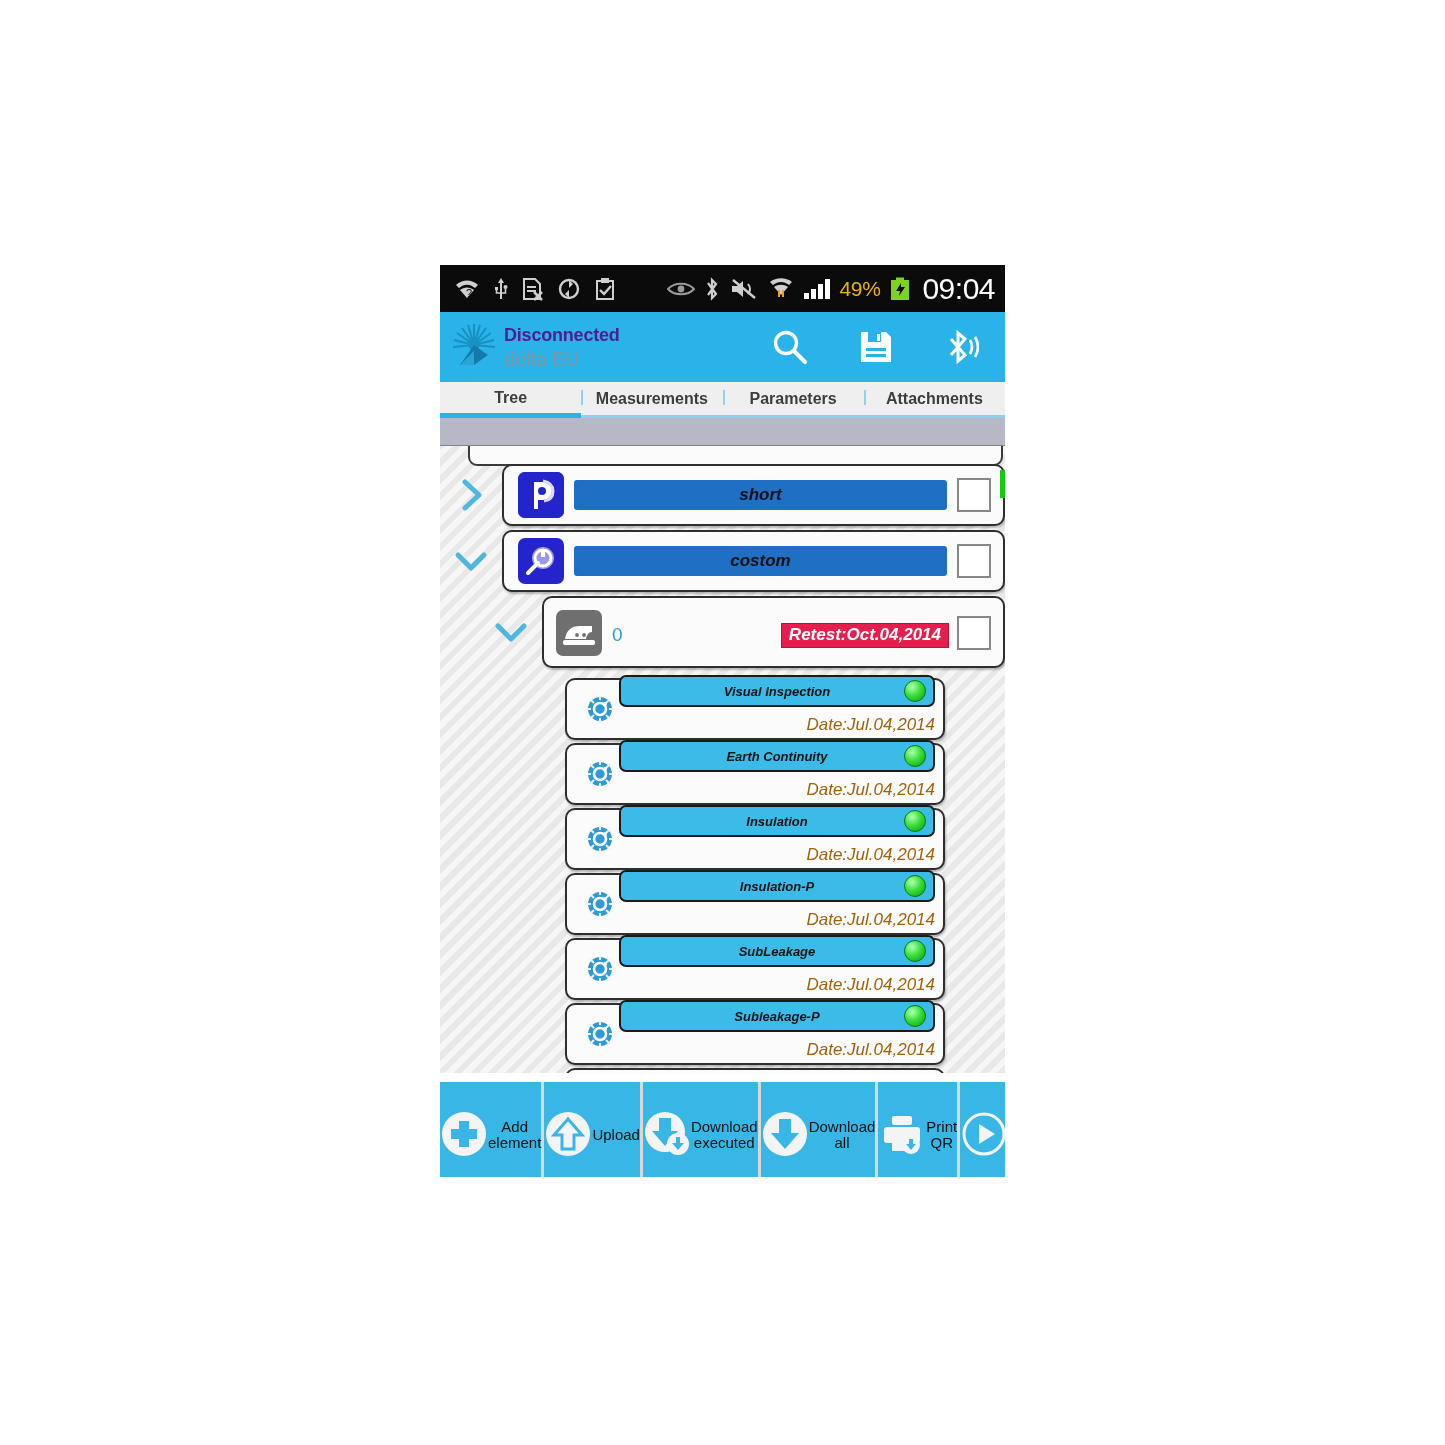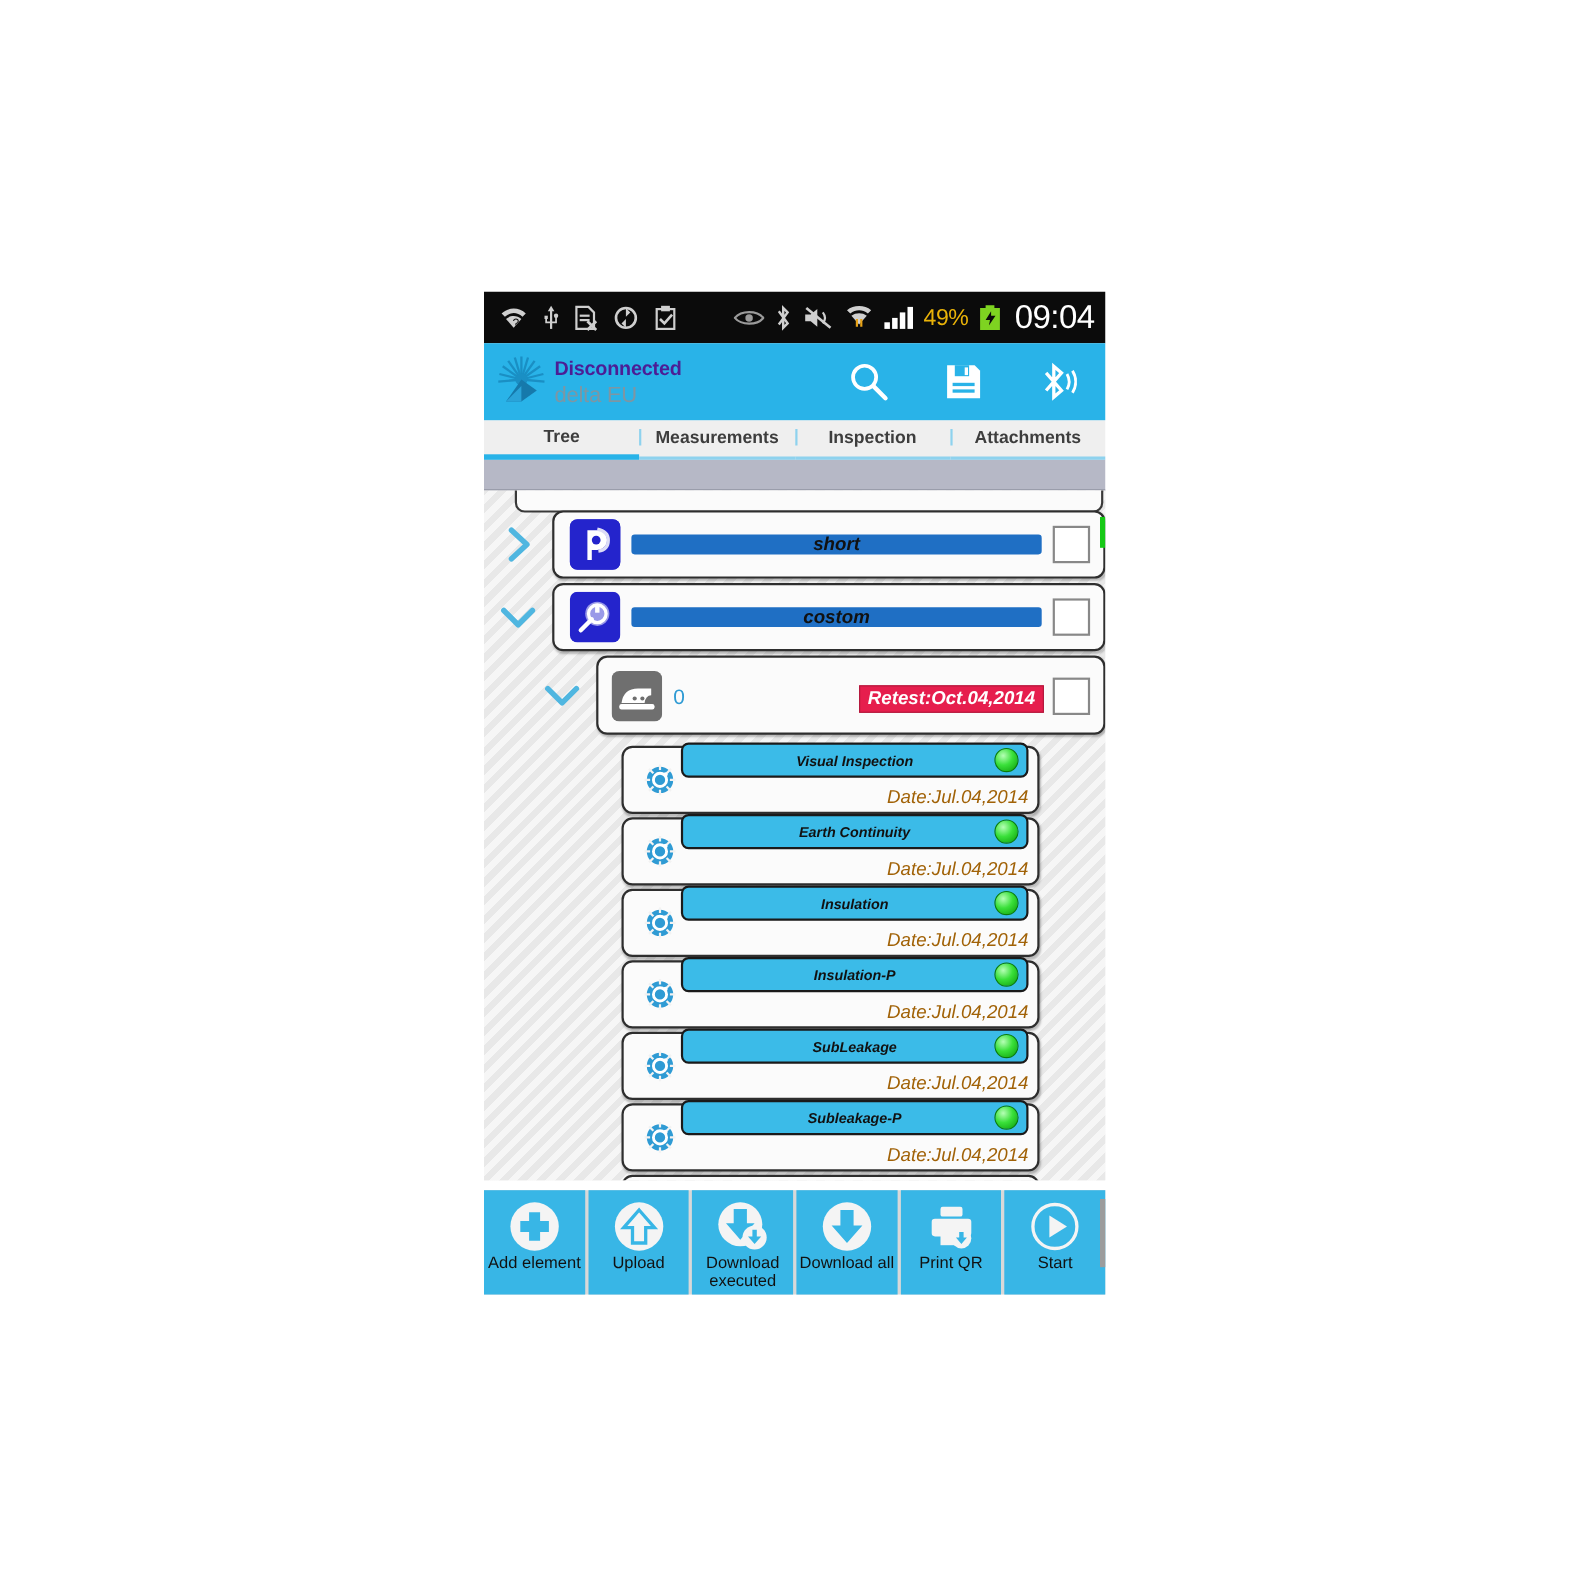--- a/index.html
+++ b/index.html
@@ -83,21 +83,21 @@
     font-size:17px;font-weight:bold;font-style:italic;color:#111;white-space:nowrap;
   }
   .cb{
     width:30px;height:30px;flex:0 0 30px;border:2px solid #888;background:#fff;
     margin-right:12px;
   }
   .greenstrip{position:absolute;right:-2px;top:4px;width:5px;height:28px;background:#16c916;}
 
   
   .grp1 .card{height:62px;}
-  .grp1 .pill{background:#1f6fc4;border-radius:3px;height:18px;}
+  .grp1 .pill{background:#1f6fc4;border-radius:3px;height:30px;}
 
   
   .appl .card{height:72px;flex-wrap:wrap;align-content:center;padding-top:2px;}
   .appl .card-icon{margin-left:12px;margin-right:0;}
   .appl-main{flex:1;display:flex;flex-direction:column;}
   .appl-pill{
     background:#b9bac8;border:1px solid #6d6e7c;border-radius:6px;height:30px;
     display:flex;align-items:center;justify-content:center;position:relative;margin:0 8px 0 8px;
   }
   .appl-pill .pill-label{font-size:18px;}
@@ -129,21 +129,21 @@
   .meas-date{
     text-align:right;font-size:17px;font-style:italic;color:#a16207;margin-top:8px;margin-right:8px;
   }
 
   
   .toolbar{
     position:absolute;left:0;right:0;bottom:0;height:95px;display:flex;
     background:#d8d8d8;
   }
   .tb{
-    flex:1;background:#38b6e6;margin-right:3px;display:flex;flex-direction:column;
+    flex:1;background:#38b6e6;margin-right:3px;display:flex;
     align-items:center;justify-content:flex-start;padding-top:9px;box-sizing:border-box;
     position:relative;
   }
   .tb:last-child{margin-right:0;}
   .tb-ico{width:48px;height:48px;display:flex;align-items:center;justify-content:center;}
   .tb-lbl{font-size:15px;color:#111;text-align:center;line-height:1.05;margin-top:2px;}
   .tb-scroll{position:absolute;right:0;top:8px;width:5px;height:62px;background:#9c9c9c;}
 </style>
 </head>
 <body>
@@ -261,21 +261,21 @@
             <path d="M25 11 q4 7 0 14" stroke="#ffffff" stroke-width="2.6" fill="none"></path>
             <path d="M30 8 q6 10 0 20" stroke="#ffffff" stroke-width="2.6" fill="none"></path>
           </svg>
       </div>
     </div>
   </div>
 
   <div class="tabs">
     <div class="tab active">Tree</div>
     <div class="tab">Measurements</div>
-    <div class="tab">Inspection</div>
+    <div class="tab">Parameters</div>
     <div class="tab">Attachments</div>
   </div>
 
   <div class="band"></div>
 
   <div class="tree">
 
     <div class="partial-card">
       
     </div>

